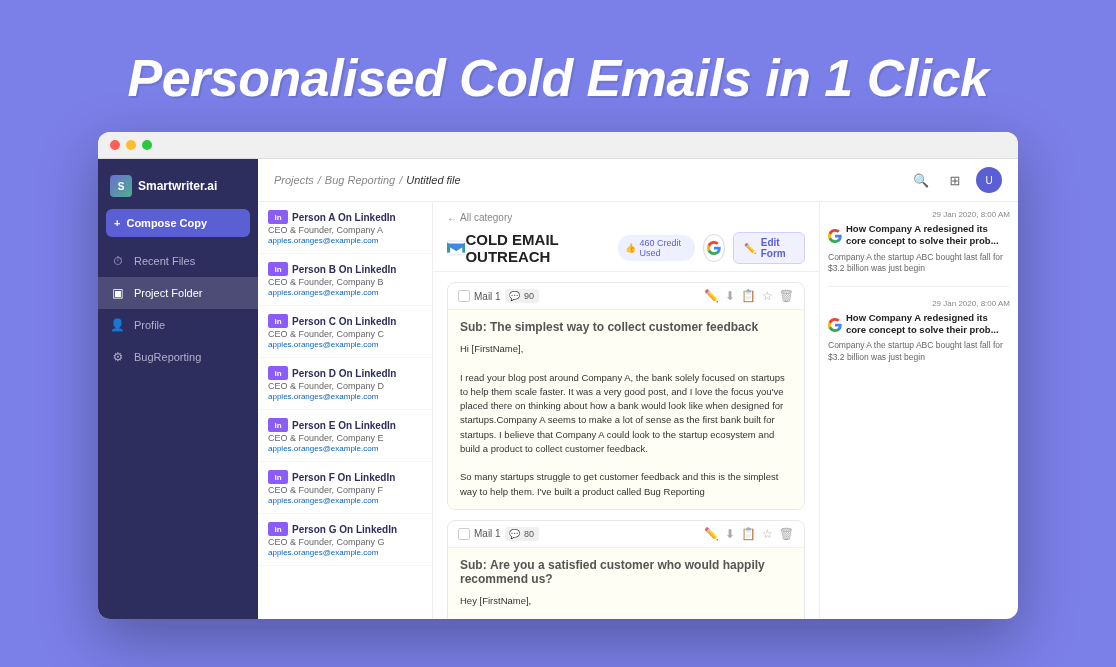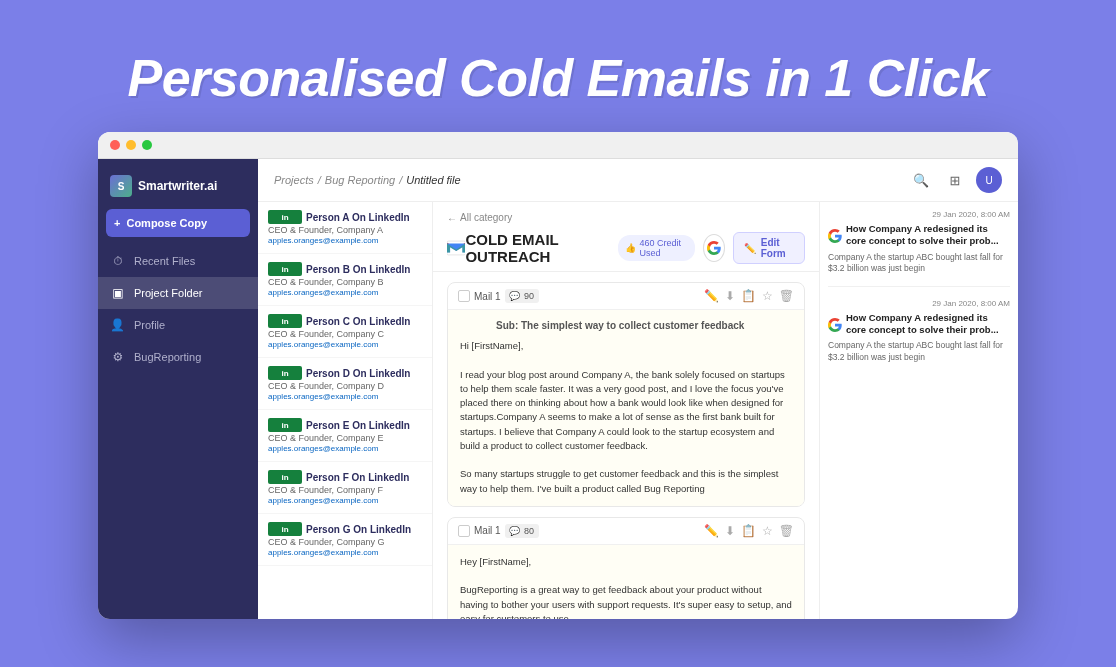--- a/index.html
+++ b/index.html
@@ -212,23 +212,23 @@
     .contact-name {
       font-size: 10px;
       font-weight: 600;
       color: #2D2D5E;
       display: flex;
       align-items: center;
       gap: 4px;
     }
 
     .li-icon {
-      width: 34px;
+      width: 20px;
       height: 14px;
-      background: #15803d;
+      background: #8b5cf6;
       border-radius: 2px;
       display: flex;
       align-items: center;
       justify-content: center;
       color: white;
       font-size: 8px;
       font-weight: 700;
       flex-shrink: 0;
     }
 
@@ -388,24 +388,23 @@
     .card-action-icon {
       cursor: pointer;
     }
 
     .email-card-body {
       padding: 10px 12px;
       background: #fffef5;
     }
 
     .email-subject {
-      font-size: 10px;
+      font-size: 12px;
       color: #555;
       margin-bottom: 8px;
-      margin-left: 36px;
     }
 
     .email-subject span {
       font-weight: 600;
     }
 
     .email-body-text {
       font-size: 9.5px;
       color: #333;
       line-height: 1.5;
@@ -675,20 +674,24 @@
                 </div>
                 <div class="card-actions">
                   <span class="card-action-icon">✏️</span>
                   <span class="card-action-icon">⬇</span>
                   <span class="card-action-icon">📋</span>
                   <span class="card-action-icon">☆</span>
                   <span class="card-action-icon">🗑</span>
                 </div>
               </div>
               <div class="email-card-body">
+                <div class="email-subject">
+                  <span>Sub:</span>
+                  <span>Are you a satisfied customer who would happily recommend us?</span>
+                </div>
                 <div class="email-body-text" id="email-body-1" style="white-space: pre-wrap;">Hey [FirstName],
 
 BugReporting is a great way to get feedback about your product without having to bother your users with support requests. It's super easy to setup, and easy for customers to use.</div>
               </div>
             </div>
 
           </div>
         </div>
 
         <div class="google-news-panel">

